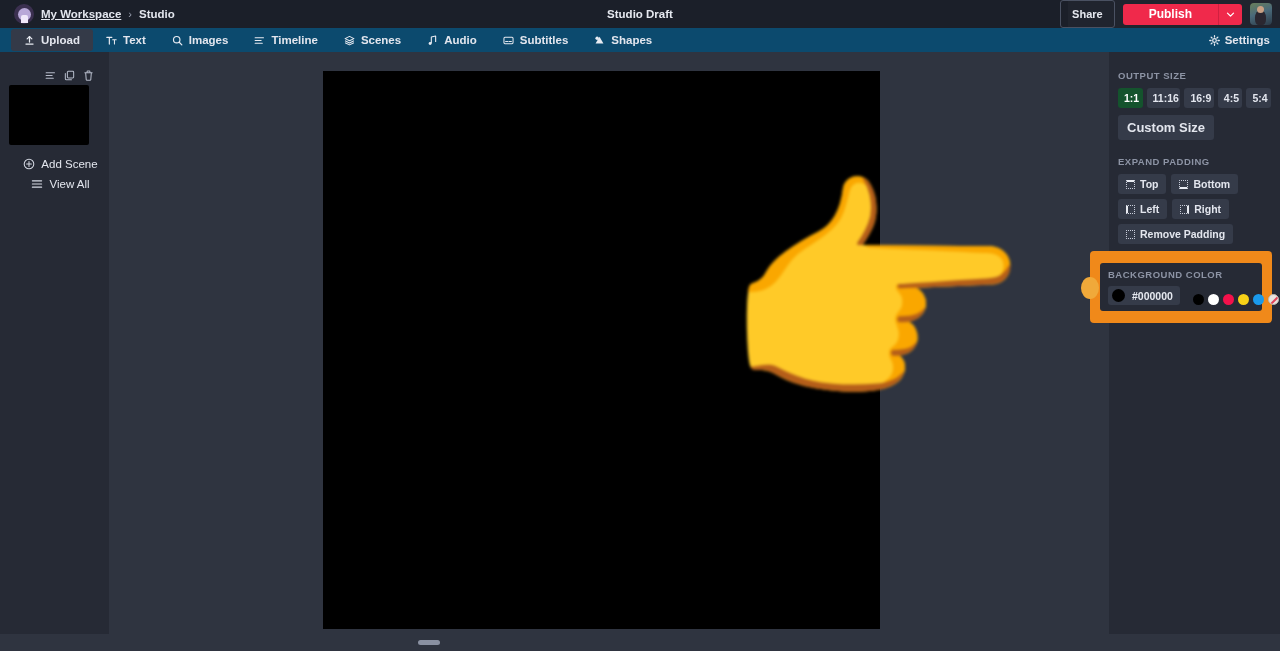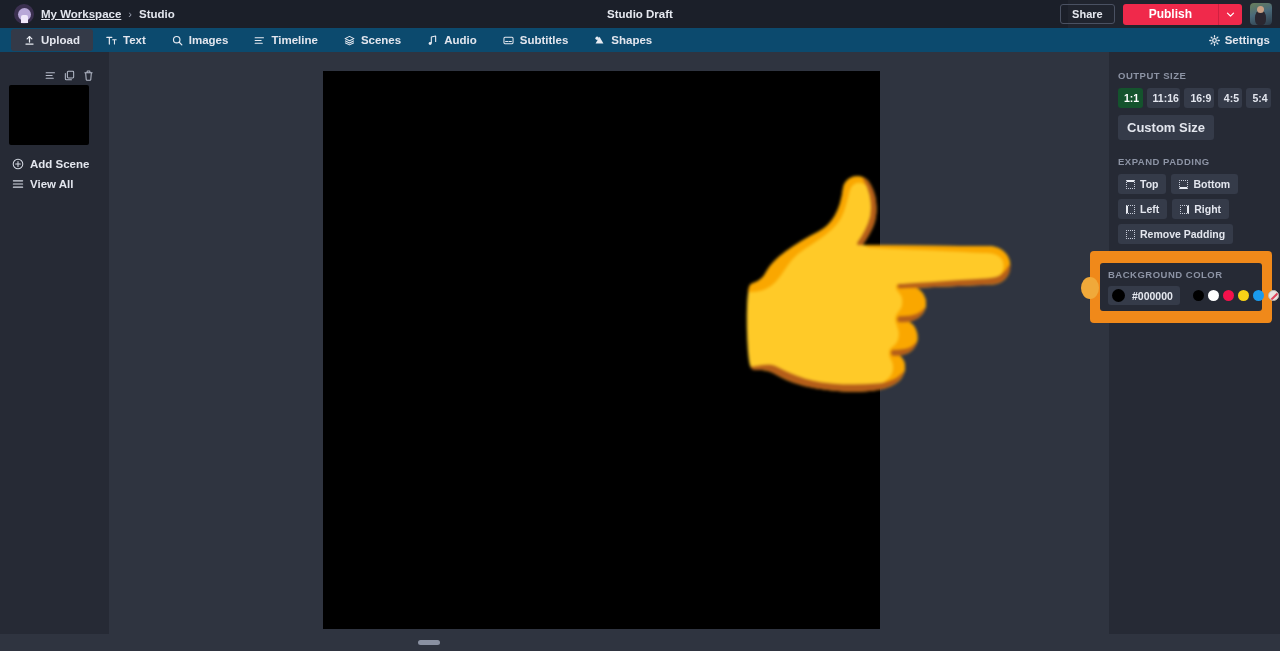--- a/index.html
+++ b/index.html
@@ -46,21 +46,21 @@
     display: flex; align-items: center; justify-content: center;
     color: #e6e9f0; font-size: 11.5px; font-weight: bold;
     pointer-events: none;
   }
 
   .top-right {
     position: absolute; right: 8px; top: 0; height: 28px;
     display: flex; align-items: center; gap: 8px;
   }
   .share-btn {
-    height: 20px; padding: 0 11px;
+    height: 28px; padding: 0 11px;
     border: 1px solid #4a5162; border-radius: 3px;
     background: transparent; color: #e6e9f0;
     font-size: 11px; font-weight: bold;
     display: flex; align-items: center; cursor: pointer;
     font-family: "Liberation Sans", sans-serif;
   }
   .publish-group { display: flex; height: 21px; border-radius: 3px; overflow: hidden; }
   .publish-btn {
     background: #f0294b; color: #fff;
     font-size: 12px; font-weight: bold;
@@ -121,22 +121,22 @@
     display: flex; align-items: center; justify-content: flex-end; gap: 8px;
     height: 14px; padding-right: 6px;
   }
   .scene-tools svg { width: 11px; height: 11px; cursor: pointer; }
   .scene-thumb {
     width: 80px; height: 60px; background: #000;
     border-radius: 2px; margin-top: 3px; cursor: pointer;
   }
   .scene-action {
     display: flex; align-items: center; gap: 6px;
-    color: #e3e6ee; font-size: 11.5px; font-weight: bold;
-    padding: 4px 0 4px 12px; cursor: pointer;
+    color: #e3e6ee; font-size: 11.5px; font-weight: normal;
+    padding: 4px 0 4px 12px; cursor: pointer; justify-content: center;
   }
   .scene-action svg { width: 12px; height: 12px; }
   .scene-actions { margin-top: 9px; }
 
   
   .stage {
     position: absolute; left: 109px; top: 52px; right: 171px; bottom: 17px;
     background: #2f3440;
   }
   .canvas {
@@ -204,21 +204,21 @@
     content: ""; position: absolute; left: -9px; top: 26px;
     width: 18px; height: 22px; border-radius: 50%;
     background: #f0a93a;
   }
   .bg-inner {
     position: relative; z-index: 2;
     background: #262a35; border-radius: 3px;
     width: 100%; height: 100%; padding: 6px 8px;
   }
   .bg-inner .sec-label { margin-bottom: 6px; }
-  .color-row { display: flex; align-items: center; gap: 13px; }
+  .color-row { display: flex; align-items: flex-end; gap: 13px; }
   .color-field {
     background: #353b49; border-radius: 3px;
     display: flex; align-items: center; gap: 7px;
     padding: 3px 7px 3px 4px; cursor: pointer;
   }
   .color-dot {
     width: 13px; height: 13px; border-radius: 50%;
     background: #000; flex: none;
   }
   .color-hex {

